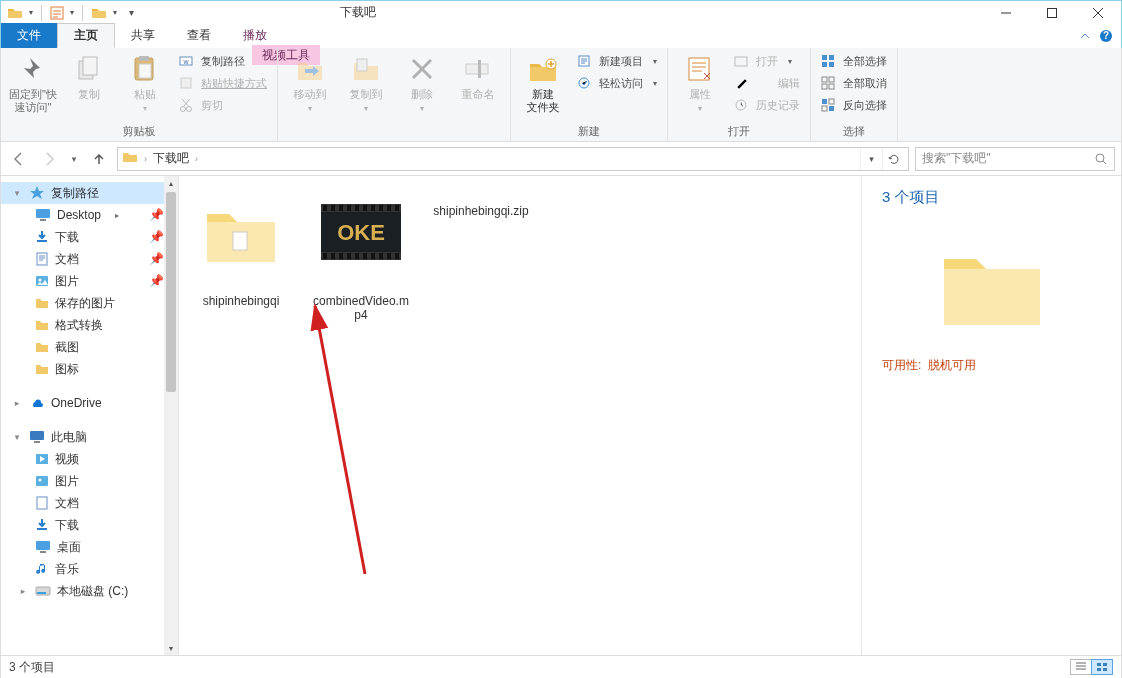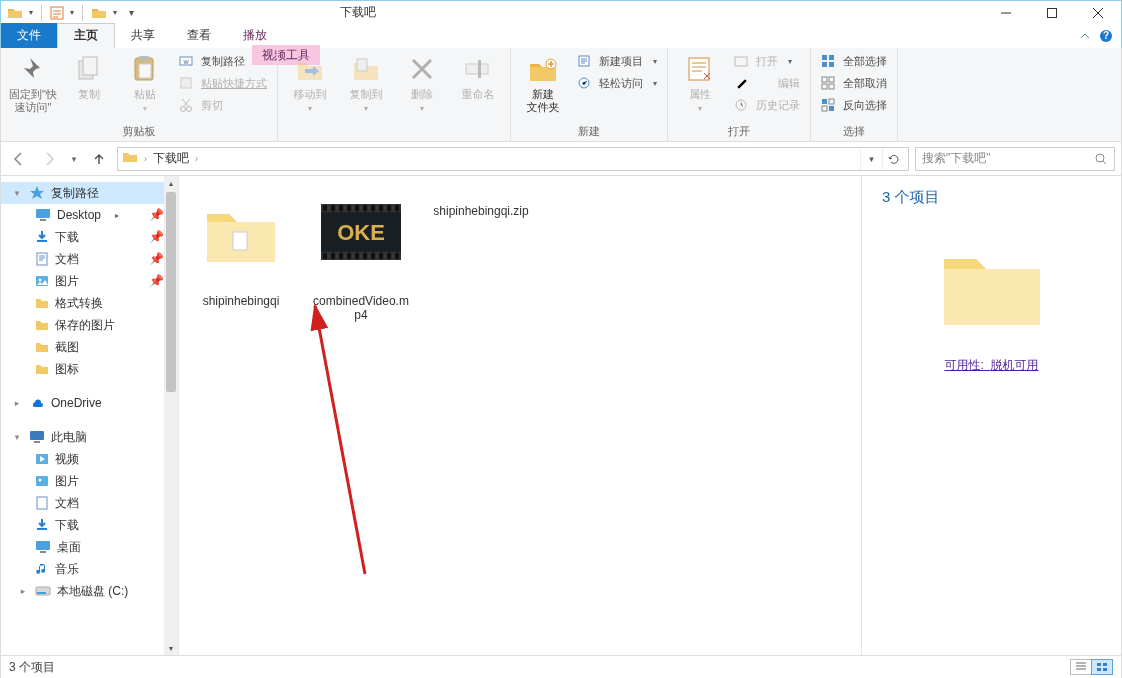--- a/index.html
+++ b/index.html
@@ -70,21 +70,21 @@
 .content { flex: 1; padding: 12px 14px; position: relative; display:flex; align-items:flex-start; gap:24px; }
 .fitem { width: 96px; display:flex; flex-direction:column; align-items:center; text-align:center; }
 .fitem .thumb { width:90px; height:90px; display:flex; align-items:center; justify-content:center; }
 .fitem .name { font-size:12px; margin-top:16px; word-break:break-all; }
 
 .arrow-anno { position:absolute; left:116px; top:118px; pointer-events:none; }
 
 .details { width: 260px; border-left: 1px solid #e5e5e5; padding: 12px 20px; }
 .details .count { font-size: 15px; color:#1a63b0; margin-bottom: 28px; }
 .details .big-ic { display:flex; justify-content:center; margin-bottom: 22px; }
-.details .meta { font-size:12px; color:#4c1d95; text-align:center;text-decoration:underline; }
+.details .meta { font-size:12px; color:#c2410c; text-align:left; }
 
 
 .status { height: 23px; border: 1px solid #ddd; border-top: none; display:flex; align-items:center; padding: 0 8px; font-size:12px; color:#444; background:#fff; }
 .status .view-btns { margin-left:auto; display:flex; }
 .status .view-btns div { width:22px; height:16px; border:1px solid #bbb; margin-left:-1px; display:flex; align-items:center; justify-content:center; }
 .status .view-btns div.active { background:#cde8ff; border-color:#5aa2e0; }
 
 
 .folder-mini { fill:#f2c968; }
 </style>
@@ -464,28 +464,28 @@
             <path fill="#fff" d="M2 11l3-3 2 2 3-4 3 5z"></path>
           </svg>
           <span>图片</span>
           <span class="pin">📌</span>
         </li>
       <li class="lvl1">
           <span class="exp none">▸</span>
           <svg width="14" height="14">
             <path class="folder-mini" d="M1 3h4l2 2h6v7H1z"></path>
           </svg>
+          <span>保存的图片</span>
+        </li>
+      <li class="lvl1">
+          <span class="exp none">▸</span>
+          <svg width="14" height="14">
+            <path class="folder-mini" d="M1 3h4l2 2h6v7H1z"></path>
+          </svg>
           <span>格式转换</span>
-        </li>
-      <li class="lvl1">
-          <span class="exp none">▸</span>
-          <svg width="14" height="14">
-            <path class="folder-mini" d="M1 3h4l2 2h6v7H1z"></path>
-          </svg>
-          <span>保存的图片</span>
         </li>
       <li class="lvl1">
           <span class="exp none">▸</span>
           <svg width="14" height="14">
             <path class="folder-mini" d="M1 3h4l2 2h6v7H1z"></path>
           </svg>
           <span>截图</span>
         </li>
       <li class="lvl1">
           <span class="exp none">▸</span>

